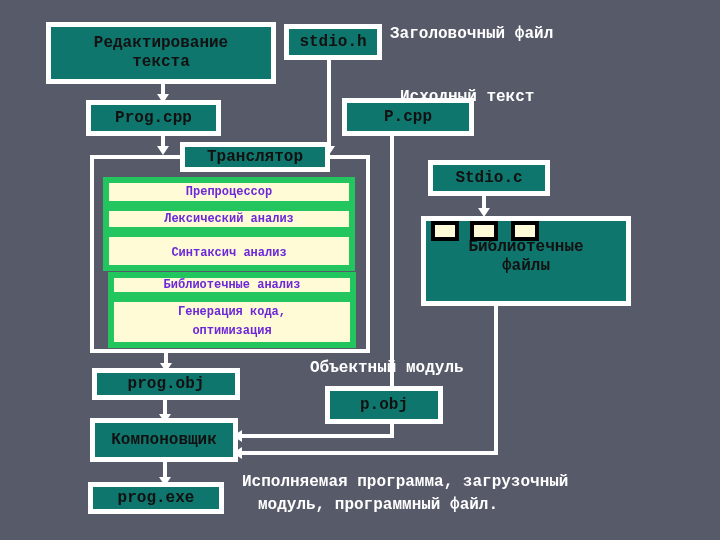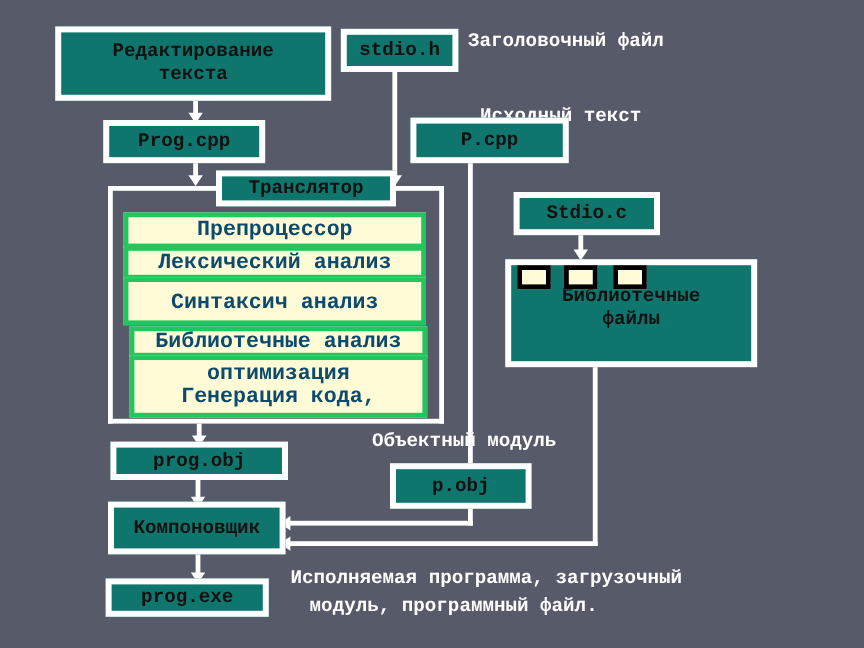--- a/index.html
+++ b/index.html
@@ -5,22 +5,22 @@
   html,body{margin:0;padding:0;}
   body{width:720px;height:540px;background:#575a69;position:relative;overflow:hidden;
        font-family:"Liberation Mono","DejaVu Sans Mono",monospace;font-weight:bold;}
   .box{position:absolute;background:#0f766e;border:5px solid #ffffff;box-sizing:border-box;
        color:#111;text-align:center;font-size:16px;line-height:19px;display:flex;
        flex-direction:column;justify-content:center;align-items:center;}
   .lbl{position:absolute;color:#ffffff;font-size:16px;line-height:20px;white-space:nowrap;font-weight:bold;}
   .line{position:absolute;background:#ffffff;}
   .arrow-down{position:absolute;width:0;height:0;border-left:6px solid transparent;border-right:6px solid transparent;border-top:9px solid #ffffff;}
   .arrow-left{position:absolute;width:0;height:0;border-top:6px solid transparent;border-bottom:6px solid transparent;border-right:9px solid #ffffff;}
-  .stage{position:absolute;background:#fffbd6;border:4px solid #22c55e;box-sizing:border-box;color:#0c4a6e;
-         text-align:center;font-size:18px;line-height:19px;display:flex;flex-direction:column;justify-content:center;}
+  .stage{position:absolute;background:#fffbd6;border:6px solid #22c55e;box-sizing:border-box;color:#6d28d9;
+         text-align:center;font-size:12px;line-height:19px;display:flex;flex-direction:column;justify-content:center;}
   .sq{position:absolute;width:28px;height:20px;border:4px solid #000;background:#fffbd6;box-sizing:border-box;}
 </style>
 </head>
 <body>
 
 <div class="line" style="left:161px;top:82px;width:4px;height:14px;"></div>
 <div class="arrow-down" style="left:157px;top:94px;"></div>
 <div class="line" style="left:161px;top:134px;width:4px;height:14px;"></div>
 <div class="arrow-down" style="left:157px;top:146px;"></div>
 <div class="line" style="left:327px;top:58px;width:4px;height:90px;"></div>
@@ -82,22 +82,22 @@
 <div class="stage" style="left:103px;top:205px;width:252px;height:28px;">
   <span>Лексический анализ</span>
   </div>
 <div class="stage" style="left:103px;top:231px;width:252px;height:40px;justify-content:center;padding-top:4px;">
   <span>Синтаксич анализ</span>
   </div>
 <div class="stage" style="left:108px;top:272px;width:248px;height:26px;">
   <span>Библиотечные анализ</span>
   </div>
 <div class="stage" style="left:108px;top:296px;width:248px;height:52px;">
+  <span>Генерация кода,</span>
   <span>оптимизация</span>
-  <span>Генерация кода,</span>
   </div>
 
 <div class="box" style="left:421px;top:216px;width:210px;height:90px;justify-content:center;padding-bottom:8px;">
   <span>Библиотечные</span>
   <span>файлы</span>
 </div>
 <div class="sq" style="left:431px;top:221px;"></div>
 <div class="sq" style="left:470px;top:221px;"></div>
 <div class="sq" style="left:511px;top:221px;"></div>
 

